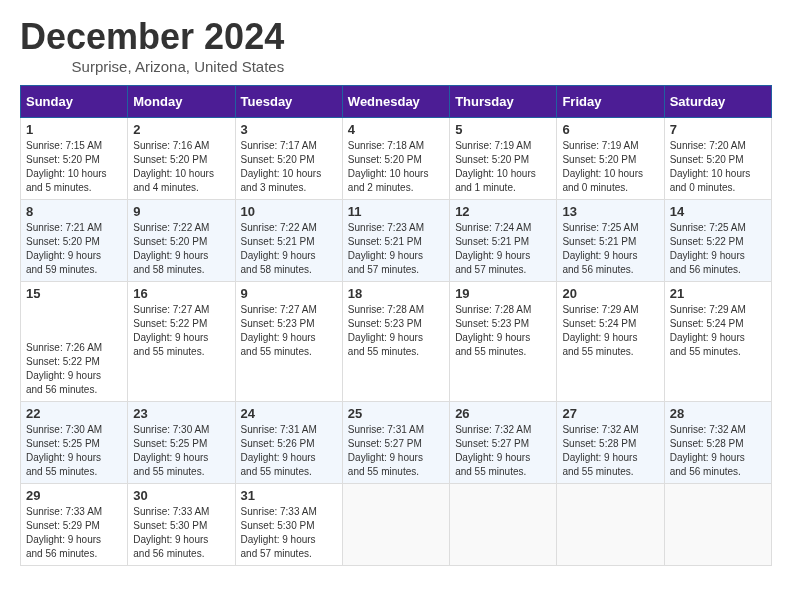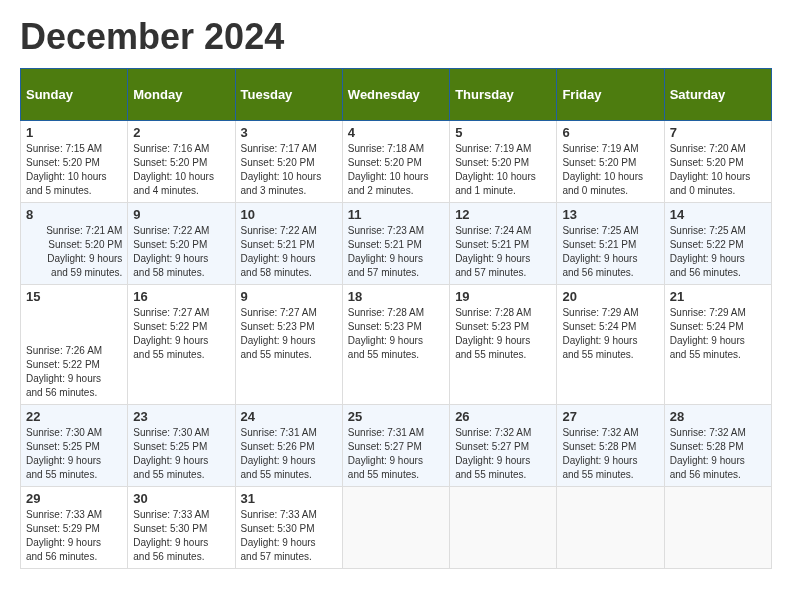--- a/index.html
+++ b/index.html
@@ -51,25 +51,25 @@
     .location-title {
       font-size: 15px;
       color: #555;
     }
     .calendar {
       width: 100%;
       border-collapse: collapse;
       border: 1px solid #ccc;
     }
     .calendar th {
-      background-color: #4d7c0f;
+      background-color: #4c1d95;
       color: #fff;
       font-size: 13px;
       font-weight: bold;
-      padding: 18px 5px;
+      padding: 8px 5px;
       text-align: left;
       border: 1px solid #2060a0;
     }
     .calendar td {
       vertical-align: top;
       padding: 4px 5px;
       border: 1px solid #ddd;
       font-size: 10px;
       color: #333;
       background: #fff;
@@ -96,20 +96,21 @@
     .empty-cell {
       background: #f9f9f9 !important;
     }
   </style>
 </head>
 <body>
 
 <div class="header-area">
   <div class="title-area">
     <div class="month-title">December 2024</div>
+    <div class="location-title">Surprise, Arizona, United States</div>
   </div>
 </div>
 
 <table class="calendar">
   <thead>
     <tr>
     <th>Sunday</th>
         <th>Monday</th>
         <th>Tuesday</th>
         <th>Wednesday</th>
@@ -166,21 +167,21 @@
           <span class="day-number">7</span>
           <div class="day-info" style="white-space: pre-line;">Sunrise: 7:20 AM
 Sunset: 5:20 PM
 Daylight: 10 hours
 and 0 minutes.</div>
         </td>
       </tr>
       <tr>
         <td>
           <span class="day-number">8</span>
-          <div class="day-info" style="white-space: pre-line; text-align: right;">Sunrise: 7:21 AM
+          <div class="day-info" style="white-space: pre-line;">Sunrise: 7:21 AM
 Sunset: 5:20 PM
 Daylight: 9 hours
 and 59 minutes.</div>
         </td>
         <td>
           <span class="day-number">9</span>
           <div class="day-info" style="white-space: pre-line;">Sunrise: 7:22 AM
 Sunset: 5:20 PM
 Daylight: 9 hours
 and 58 minutes.</div>

